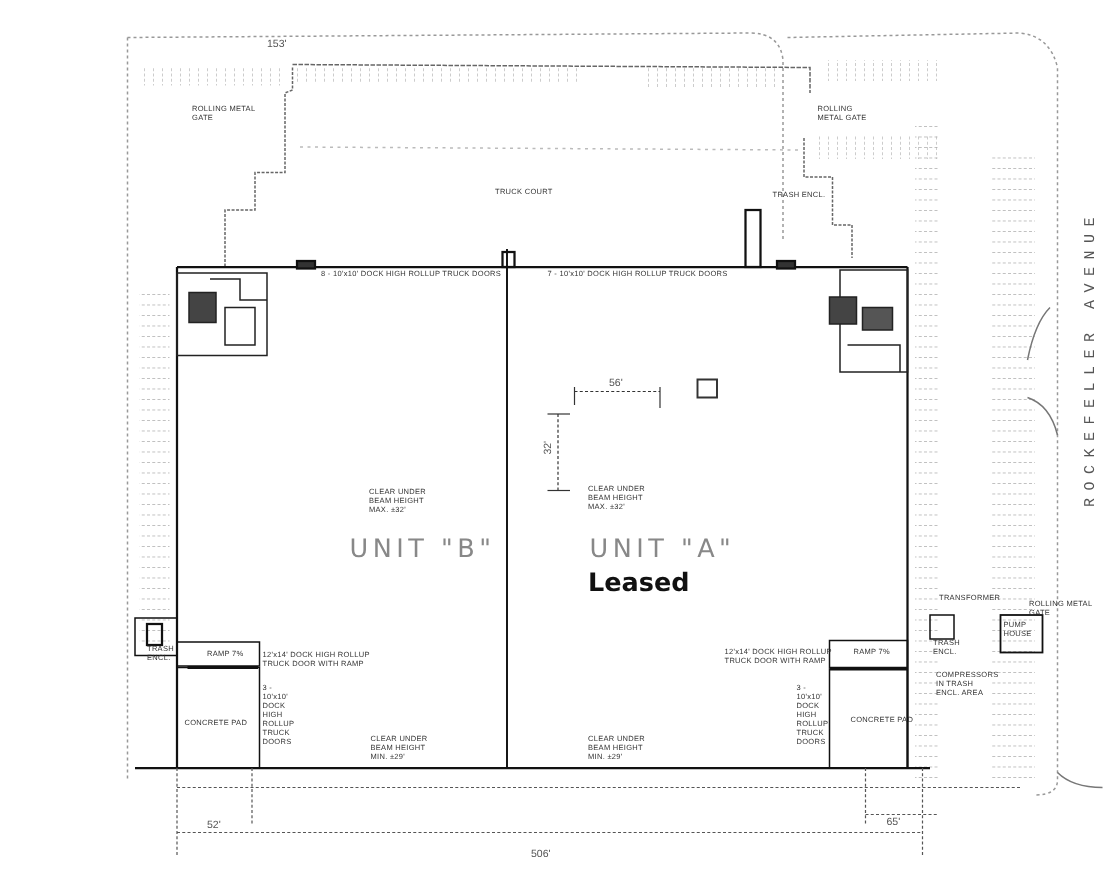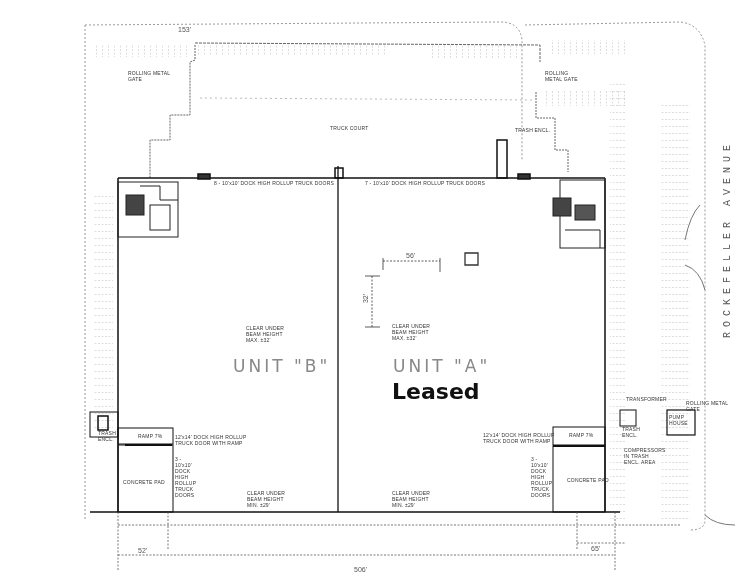--- a/index.html
+++ b/index.html
@@ -4,21 +4,21 @@
 <style>
   html, body { margin:0; padding:0; background:#ffffff; }
   body { width:743px; height:588px; position:relative; overflow:hidden;
          font-family:"Liberation Sans", sans-serif; color:#222; }
   .plan { position:absolute; left:0; top:0; width:743px; height:588px; }
   .lbl { position:absolute; font-family:"Liberation Sans", sans-serif; color:#333;
          font-size:5px; line-height:6px; white-space:pre-line; letter-spacing:0.2px; }
   .unit-lbl { position:absolute; font-family:"DejaVu Sans", sans-serif; font-size:17px;
               color:#888; letter-spacing:3px; font-weight:normal; }
   .leased { position:absolute; font-family:"DejaVu Sans", sans-serif; font-weight:bold;
-            font-size:22px; color:#111; }
+            font-size:17px; color:#111; }
   .street { position:absolute; left:722px; top:140px; width:12px;
             font-family:"Liberation Mono", monospace; font-size:10px; color:#555;
             writing-mode:vertical-rl; transform:rotate(180deg); letter-spacing:5px; }
   .dim { position:absolute; font-family:"Liberation Sans", sans-serif; font-size:7px; color:#555; }
 </style>
 </head>
 <body>
 
 <svg class="plan" viewBox="0 0 743 588" xmlns="http://www.w3.org/2000/svg">
   <defs>

